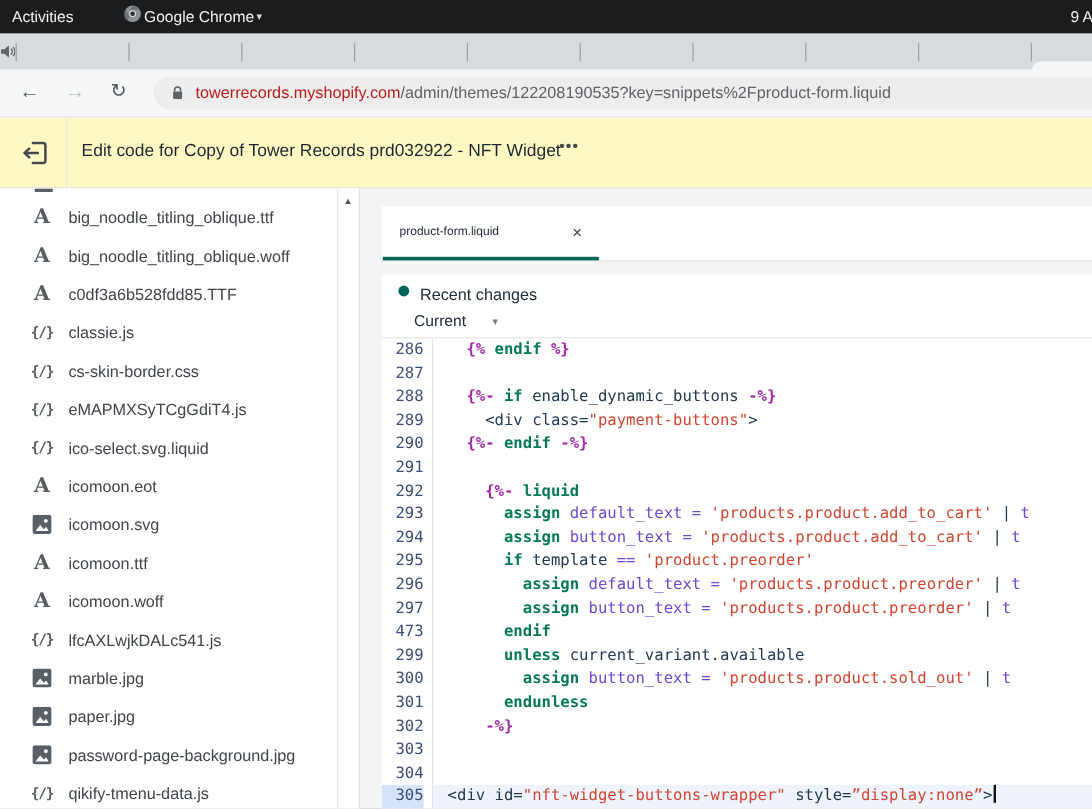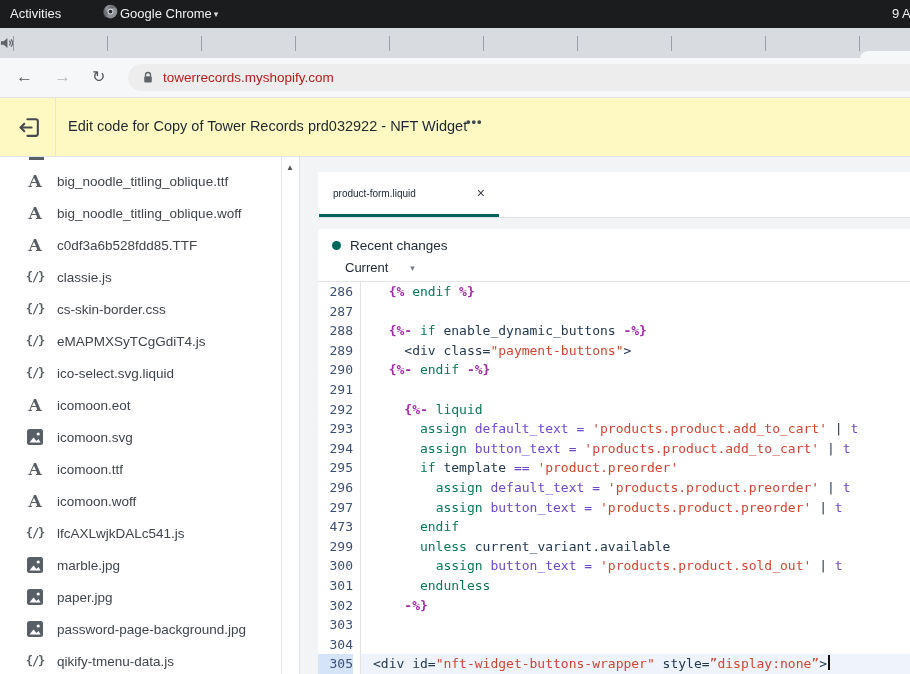--- a/index.html
+++ b/index.html
@@ -69,39 +69,39 @@
   
   .ed-tabrow{position:absolute;left:318px;top:74px;width:592px;height:46px;background:#fff;
              border-bottom:1px solid #dfe2e5;box-sizing:border-box;}
   .ed-tab{position:absolute;left:1px;top:0;width:180px;height:45px;box-sizing:border-box;
           display:flex;align-items:center;padding:0 14px;border-bottom:3px solid var(--accent-teal,#00665a);}
   .ed-tab .name{flex:1;font-size:10px;color:#212b36;}
   .ed-tab .close{color:#3f444a;font-size:14px;}
 
   .ed-panel{position:absolute;left:318px;top:131px;width:592px;height:445px;background:#fff;}
   .recent{position:relative;height:53px;border-bottom:1px solid #e4e6e8;box-sizing:border-box;}
-  .rc-row1{position:absolute;left:14px;top:9px;display:flex;align-items:center;gap:9px;}
+  .rc-row1{position:absolute;left:14px;top:9px;display:flex;gap:9px;}
   .rc-dot{width:9px;height:9px;border-radius:50%;background:var(--accent-teal,#00665a);}
   .rc-label{font-size:13.5px;color:#212b36;}
   .rc-row2{position:absolute;left:27px;top:31px;display:flex;align-items:center;gap:22px;}
   .rc-version{font-size:13px;color:#212b36;}
   .rc-caret{font-size:9px;color:#747b83;}
 
   .code{position:absolute;left:0;top:53px;right:0;bottom:0;display:flex;
         font-family:"DejaVu Sans Mono",monospace;font-size:13px;line-height:19.6px;overflow:hidden;}
   .gutter{width:35px;flex:none;text-align:right;padding-right:7px;box-sizing:content-box;
           color:var(--line-number,#3b4f76);border-right:1px solid #e3e3e3;}
   .gno{height:19.6px;}
   .gno.active{background:var(--active-gutter-bg,#d6e4f9);}
   .lines{flex:1;white-space:pre;}
   .cline{min-height:19.6px;padding-left:12px;}
   .cline.active{background:var(--active-line-bg,#eef3fc);}
   .tk-p{color:var(--plain-navy,#233950);}
   .tk-d{color:var(--delim-purple,#a22aa8);font-weight:bold;}
-  .tk-k{color:var(--keyword-green,#08785a);font-weight:normal;}
+  .tk-k{color:var(--keyword-green,#08785a);font-weight:bold;}
   .tk-v{color:var(--variable-violet,#6f48cf);}
   .tk-o{color:var(--variable-violet,#6f48cf);}
   .tk-s{color:var(--string-red,#d24532);}
   .cursor{display:inline-block;width:2px;height:15px;background:#111;vertical-align:-2px;margin-left:1px;}
 </style>
 </head>
 <body>
 
 <div class="screen">
 
@@ -256,20 +256,21 @@
     <span class="navbtn fwd">→</span>
     <span class="navbtn reload">↻</span>
     <span class="omnibox">
       <span class="lock">
           <svg width="10" height="13" viewBox="0 0 12 15">
             <path d="M3 6V4.5a3 3 0 016 0V6" stroke="#5f6368" stroke-width="1.6" fill="none"></path>
             <rect x="1.5" y="6" width="9" height="7.5" rx="1.2" fill="#5f6368"></rect>
           </svg>
         </span>
       <span class="dom">towerrecords.myshopify.com</span>
+        <span class="path">/admin/themes/122208190535?key=snippets%2Fproduct-form.liquid</span>
     </span>
   </div>
 
   <div class="page">
 
     <div class="pg-header">
       <span class="exit-btn">
           <svg width="25" height="25" viewBox="0 0 24 24" fill="none" stroke="#44494f" stroke-width="2" stroke-linecap="round" stroke-linejoin="round">
             <path d="M10 4h8a2 2 0 012 2v12a2 2 0 01-2 2h-8"></path>
             <path d="M14 12H3.5"></path>

